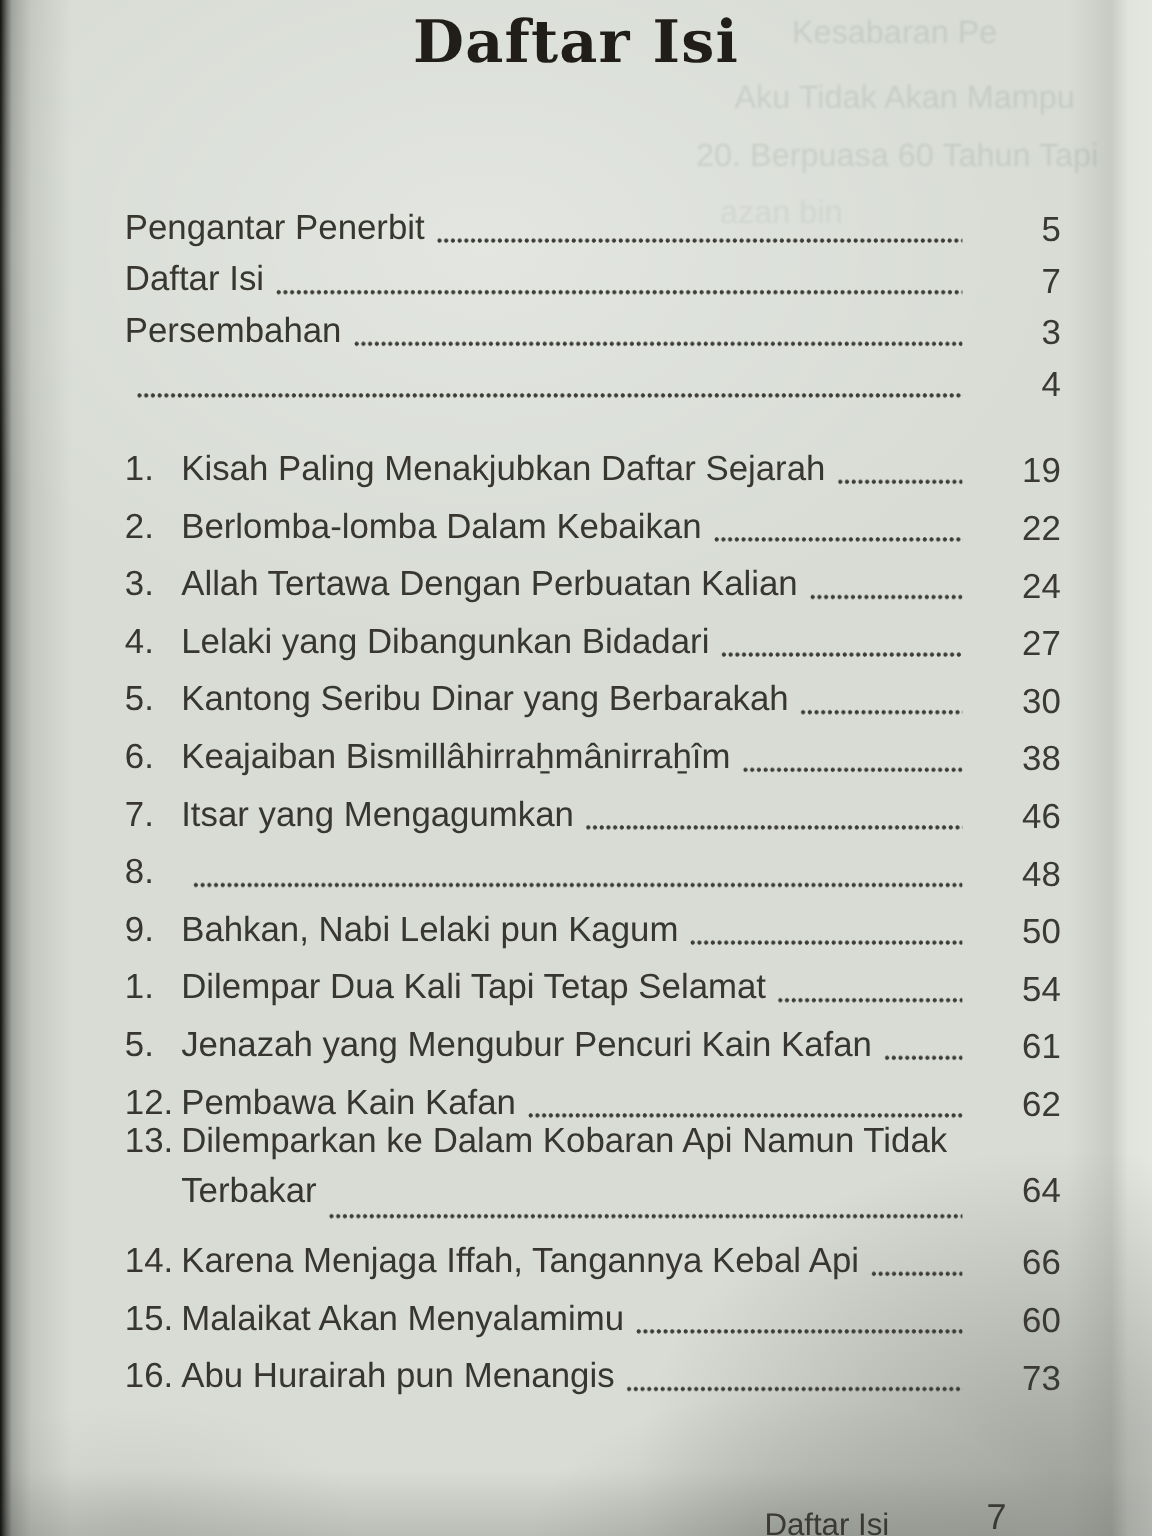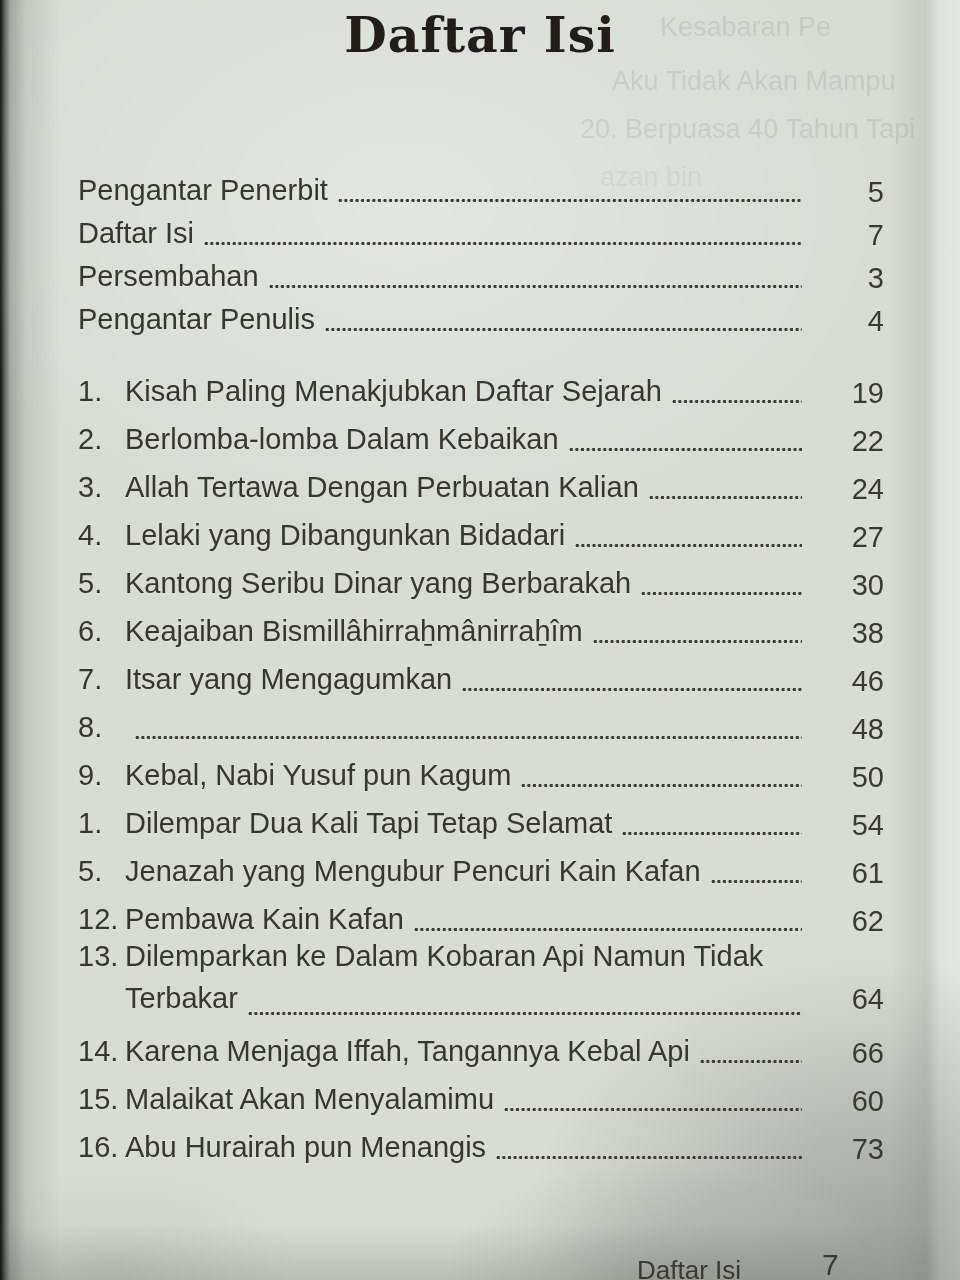--- a/index.html
+++ b/index.html
@@ -22,27 +22,27 @@
   .content{position:absolute;left:0;top:0;width:960px;}
   .title{
     margin:6px 0 0 0;
     text-align:center;
     font-family:"DejaVu Serif", serif;
     font-weight:800;
     font-size:49px;
     letter-spacing:1px;
     color:#211e19;
   }
-  .toc{padding:0 76px 0 78px;}
+  .toc{padding:0 76px 0 104px;}
   .fm-block{margin-top:100px;}
   .fm-row{height:43px;display:flex;align-items:flex-end;}
   .ch-block{margin-top:24px;}
   .ch-row{height:48px;display:flex;align-items:flex-end;}
   .ch-row.two-line{height:84px;display:block;}
-  .two-line .line{height:42px;display:flex;align-items:center;}
+  .two-line .line{height:42px;display:flex;align-items:flex-start;}
   .label{font-size:29px;line-height:1.1;white-space:nowrap;color:#38372f;}
   .no{display:inline-block;width:47px;flex:0 0 47px;font-size:29px;line-height:1.1;color:#38372f;}
   .leader{
     flex:1 1 auto;
     height:7px;
     margin:0 10px 3px 10px;
     align-self:flex-end;
     background-image:radial-gradient(circle at 2.2px 3.5px, #3d3b35 1.45px, rgba(0,0,0,0) 2px);
     background-size:5.6px 7px;
     background-repeat:repeat-x;
@@ -59,21 +59,21 @@
   .footer-label{position:absolute;left:637px;top:1255px;font-size:26px;color:#3a3933;}
   .footer-num{position:absolute;left:822px;top:1248px;font-size:30px;color:#3a3933;}
 </style>
 </head>
 <body>
 
 <div class="photo">
 
   <div class="ghost" style="left:660px;top:12px;">Kesabaran Pe</div>
   <div class="ghost" style="left:612px;top:66px;">Aku Tidak Akan Mampu</div>
-  <div class="ghost" style="left:580px;top:114px;">20. Berpuasa 40 Tahun Tapi</div>
+  <div class="ghost" style="left:580px;top:114px;">20. Berpuasa 60 Tahun Tapi</div>
   <div class="ghost" style="left:600px;top:162px;opacity:0.09;">azan bin</div>
 
   <div class="content">
     <h1 class="title">Daftar Isi</h1>
 
     <div class="toc">
       <div class="fm-block">
 
         <div class="fm-row">
           <span class="label">Pengantar Penerbit</span>
@@ -84,21 +84,20 @@
           <span class="label">Daftar Isi</span>
           <span class="leader"></span>
           <span class="num">7</span>
         </div>
         <div class="fm-row">
           <span class="label">Persembahan</span>
           <span class="leader"></span>
           <span class="num">3</span>
         </div>
         <div class="fm-row">
-          <span class="label">Pengantar Penulis</span>
           <span class="leader"></span>
           <span class="num">4</span>
         </div>
       </div>
 
       <div class="ch-block">
 
         <div class="ch-row">
           <span class="no">1.</span>
           <span class="label">Kisah Paling Menakjubkan Daftar Sejarah</span>
@@ -141,21 +140,21 @@
           <span class="leader"></span>
           <span class="num">46</span>
         </div>
         <div class="ch-row">
           <span class="no">8.</span>
           <span class="leader"></span>
           <span class="num">48</span>
         </div>
         <div class="ch-row">
           <span class="no">9.</span>
-          <span class="label">Kebal, Nabi Yusuf pun Kagum</span>
+          <span class="label">Bahkan, Nabi Lelaki pun Kagum</span>
           <span class="leader"></span>
           <span class="num">50</span>
         </div>
         <div class="ch-row">
           <span class="no">1.</span>
           <span class="label">Dilempar Dua Kali Tapi Tetap Selamat</span>
           <span class="leader"></span>
           <span class="num">54</span>
         </div>
         <div class="ch-row">

